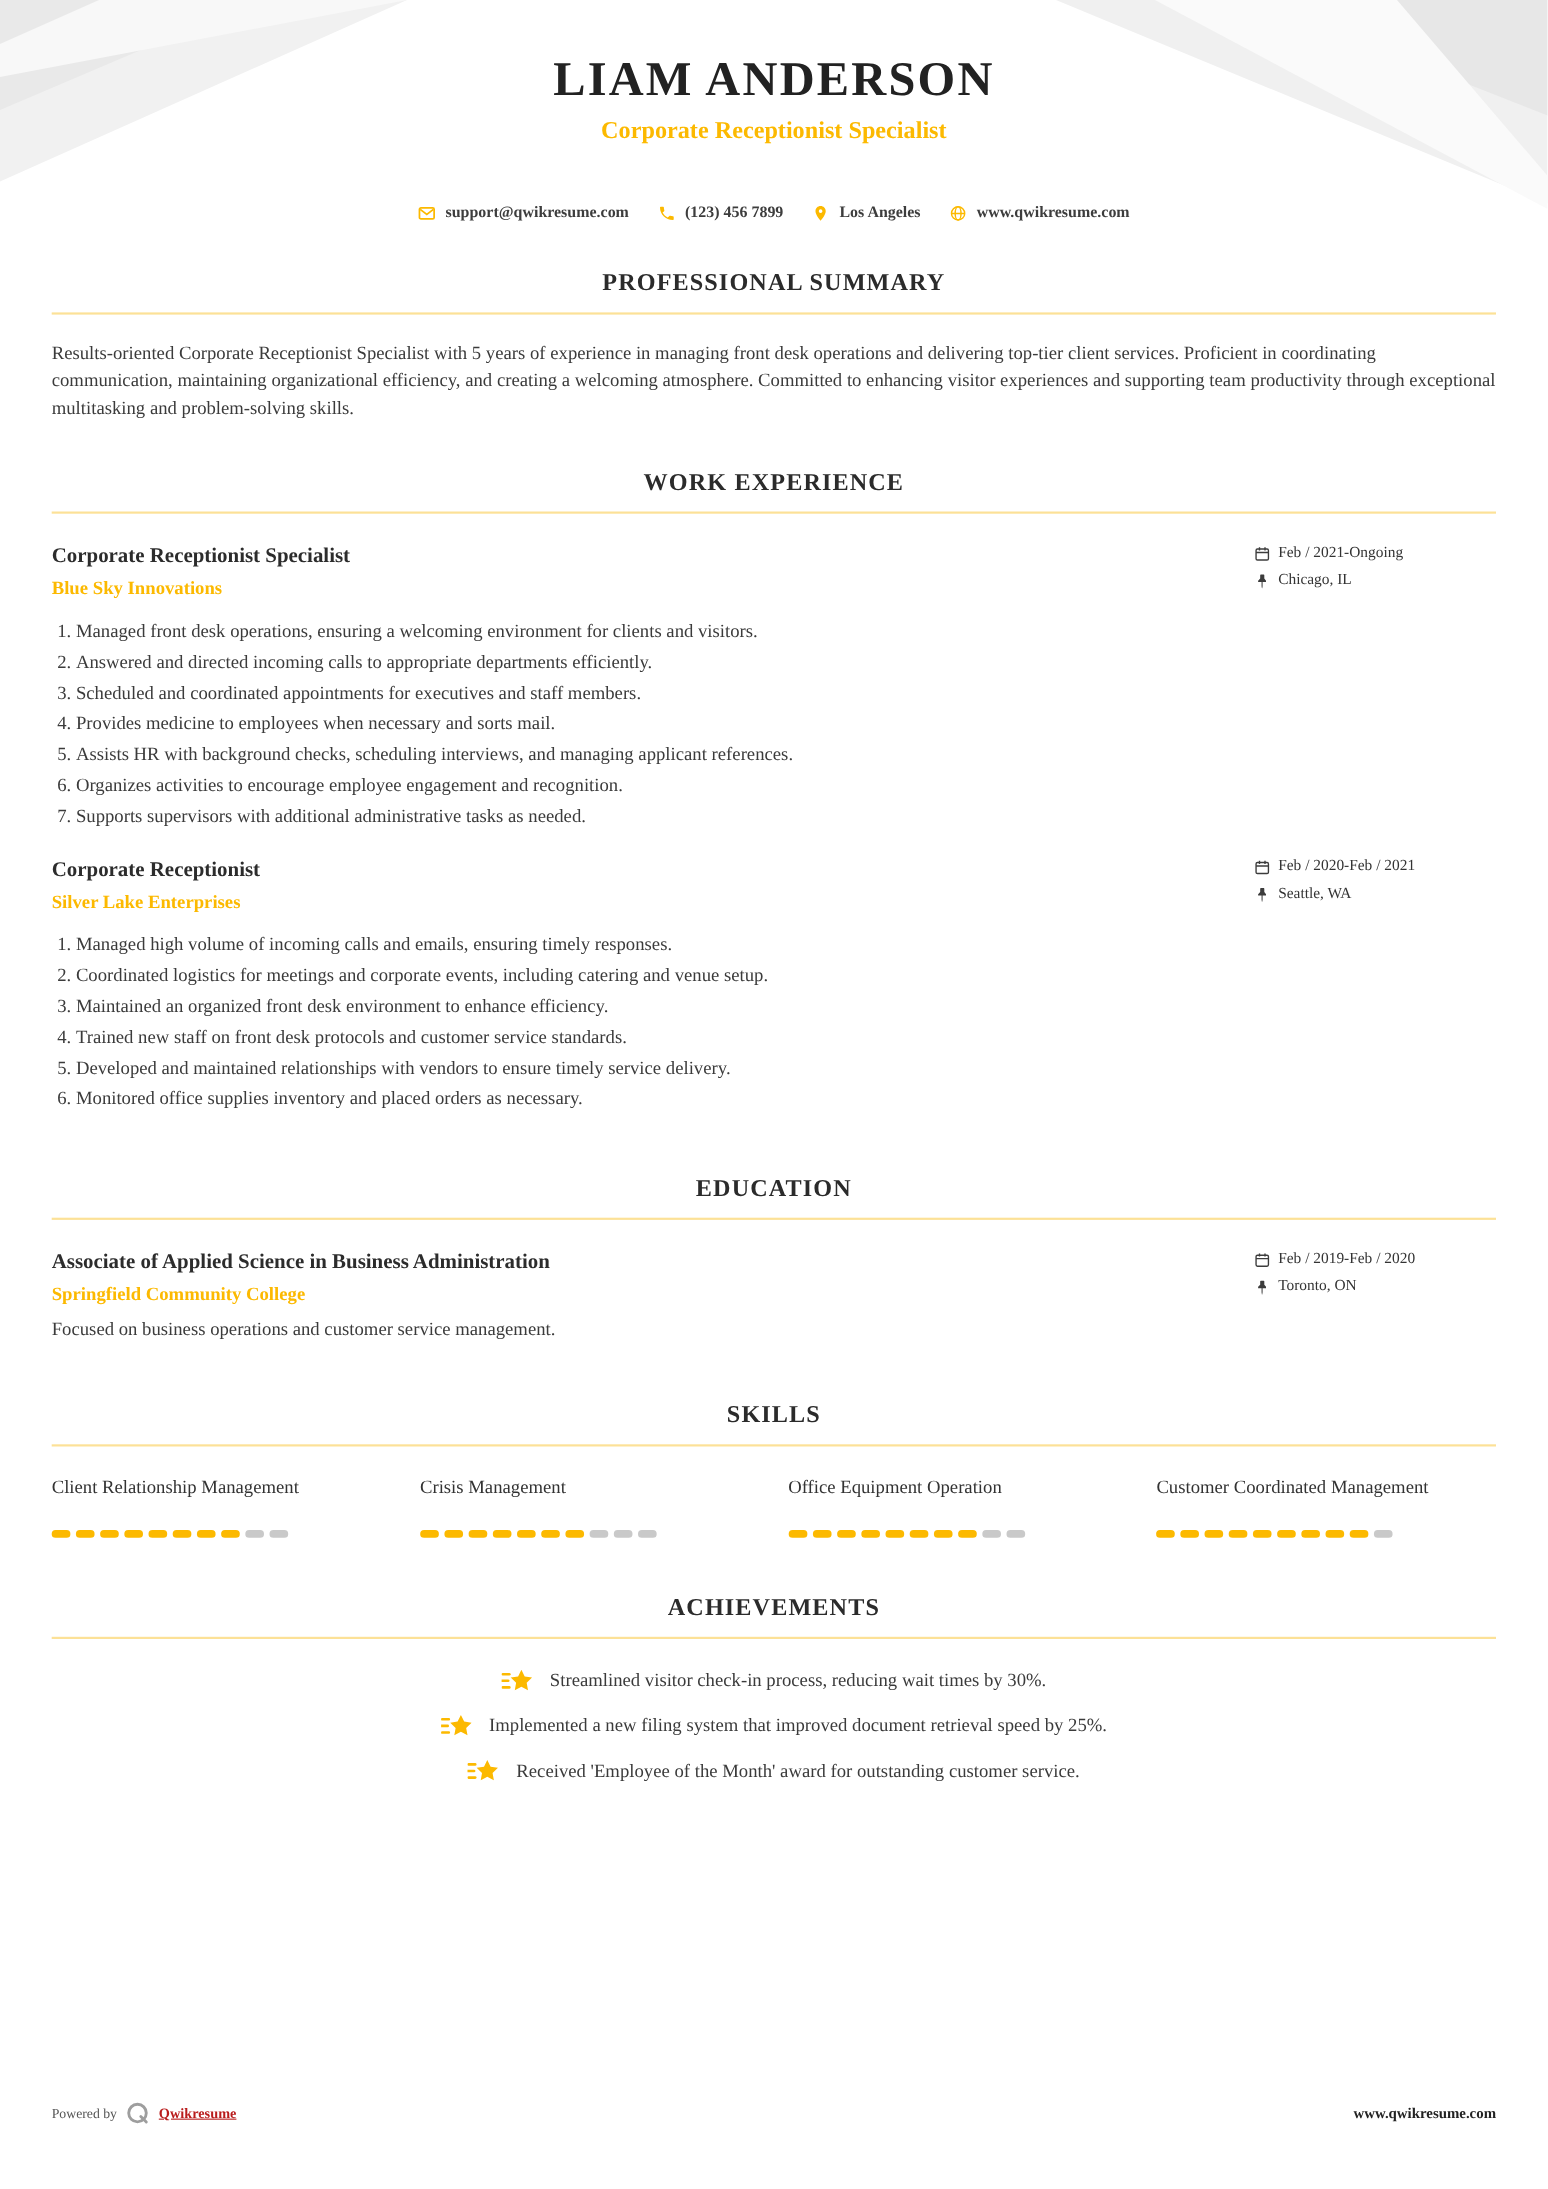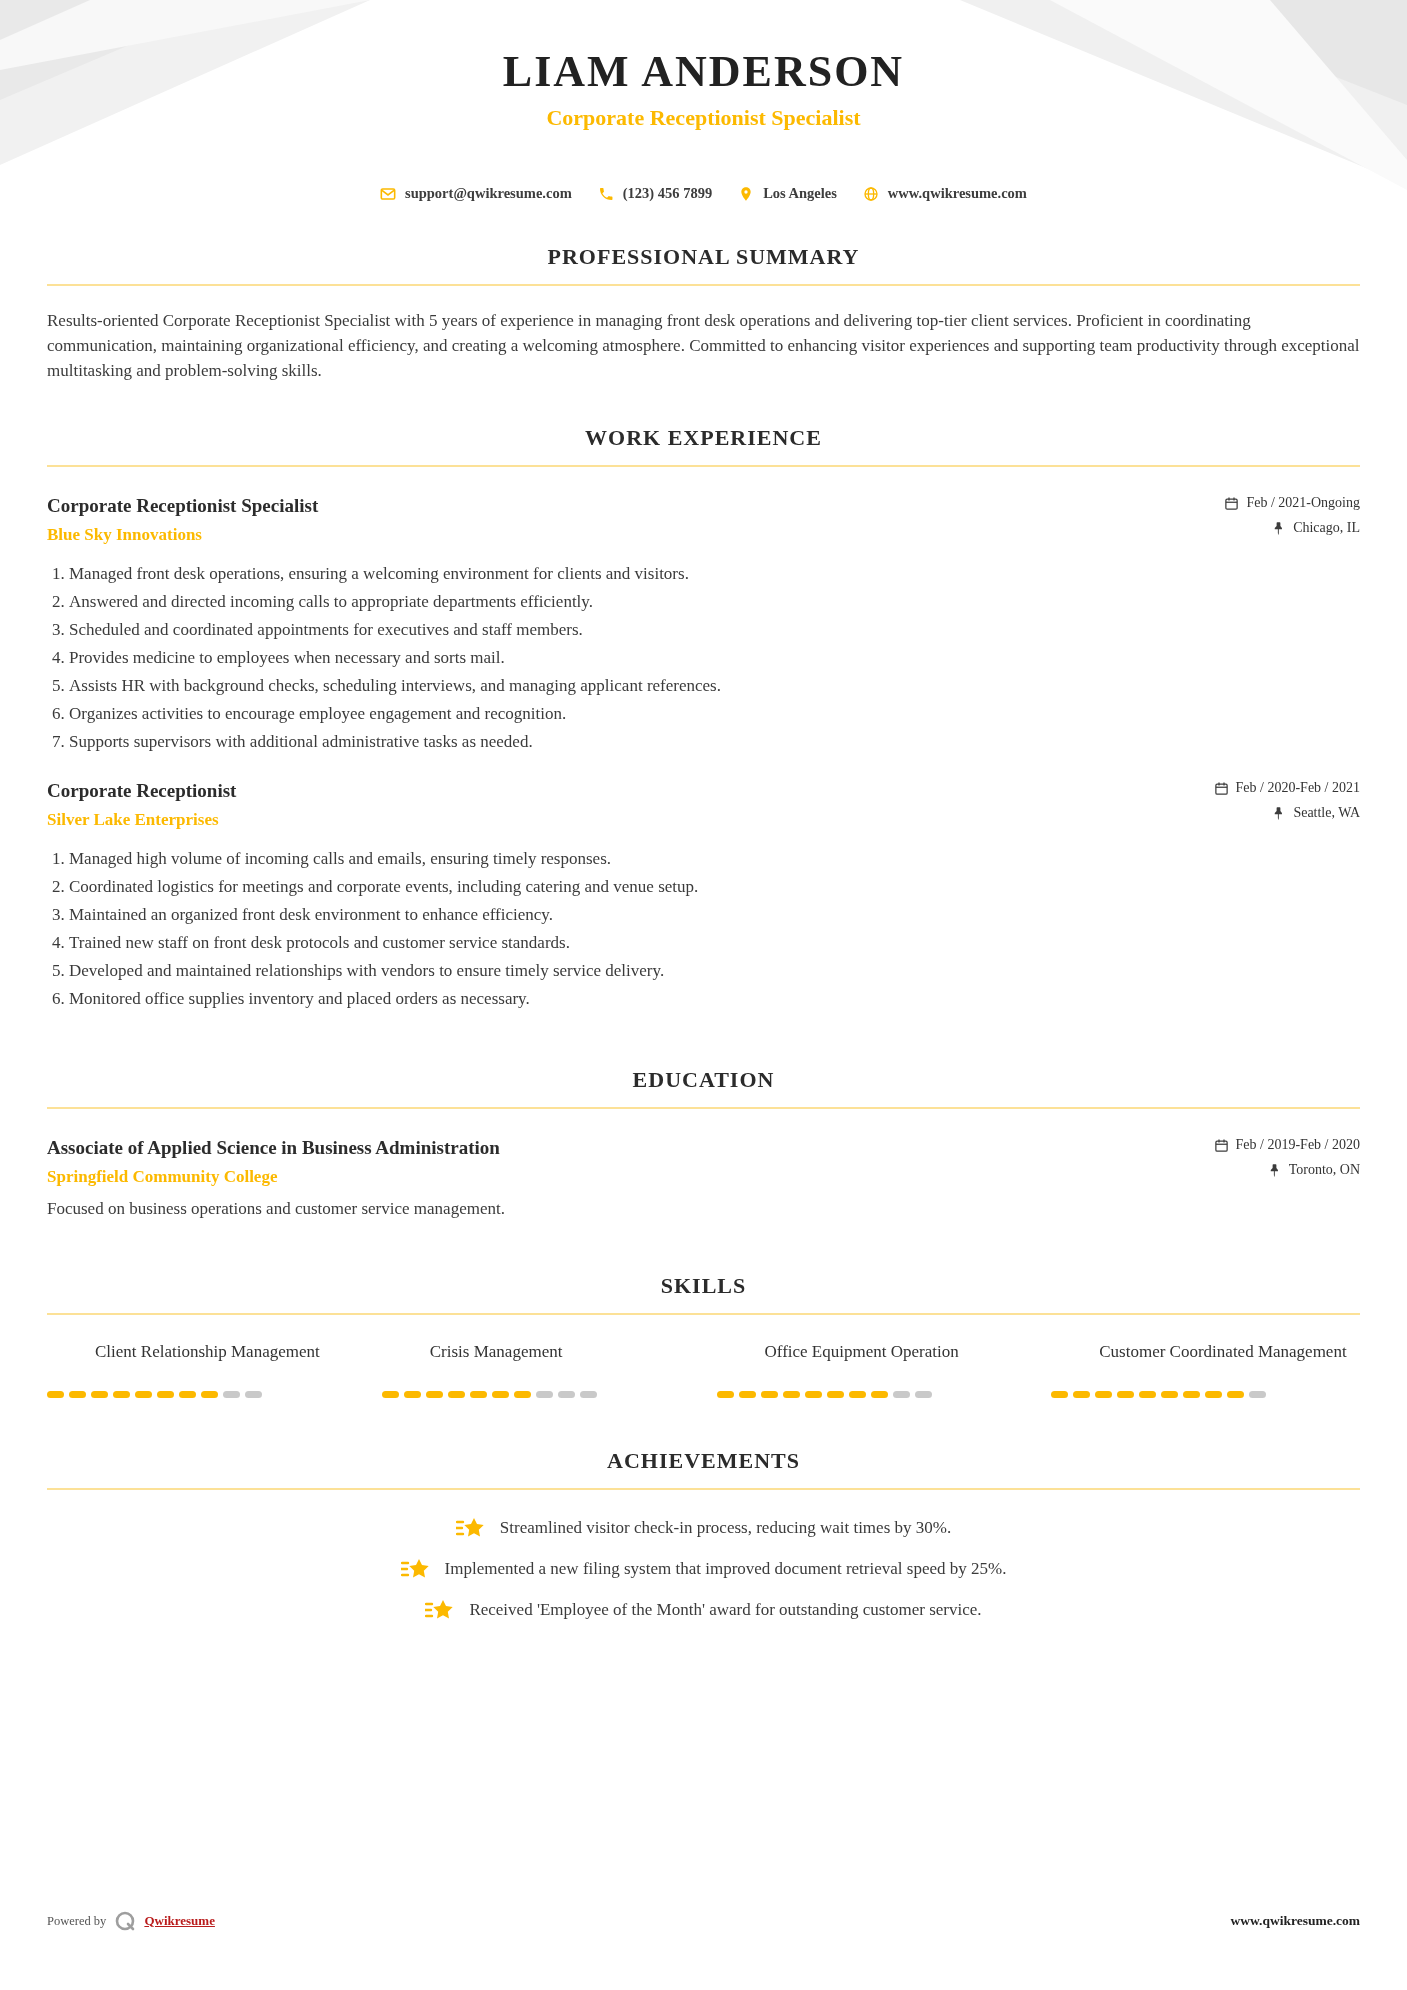--- a/index.html
+++ b/index.html
@@ -29,33 +29,33 @@
   .sec-divider { margin-top:14px; height:2px; background:#f9c842; opacity:.55; border:none; }
 
   .summary-text { margin-top:22px; font-size:17px; line-height:25px; color:#3b3b3b; }
 
   
   .job { margin-top:28px; }
   .job-head { display:flex; justify-content:space-between; align-items:flex-start; }
   .job-title { font-size:19px; font-weight:800; color:#2c2c2c; }
   .job-company { margin-top:8px; font-size:17px; font-weight:600; color:#fcb900; }
   .job-meta { text-align:right; font-size:14px; color:#333; min-width:220px; }
-  .meta-row { display:flex; justify-content:flex-end; align-items:center; gap:7px; margin-bottom:9px; }
+  .meta-row { display:flex; align-items:center; gap:7px; margin-bottom:9px; }
   .micon { display:inline-flex; width:15px; height:15px; }
   .micon svg { width:15px; height:15px; }
 
   ol.duties { margin:18px 0 6px 0; padding-left:22px; }
   ol.duties li { font-size:17px; line-height:21px; margin-bottom:7px; color:#3b3b3b; }
 
   
   .edu-note { margin-top:12px; font-size:17px; color:#3b3b3b; }
 
   
   .skills-grid { margin-top:26px; display:grid; grid-template-columns:repeat(4,1fr); column-gap:26px; }
-  .skill-name { font-size:17px; line-height:22px; color:#333; min-height:44px;margin-left:48px; }
+  .skill-name { font-size:17px; line-height:22px; color:#333; min-height:44px; }
   .skill-bar { margin-top:6px; display:flex; gap:5px; }
   .skill-bar .seg { width:17px; height:7px; border-radius:4px; background:#c9c9c9; }
   .skill-bar .seg.on { background:#fcb900; }
 
   
   .ach-list { margin-top:26px; }
   .ach-item { display:flex; align-items:center; gap:16px; margin-bottom:17px;justify-content:center; }
   .aicon { display:inline-flex; width:28px; height:24px; flex:0 0 auto; }
   .ach-text { font-size:17px; color:#3b3b3b; }
 

